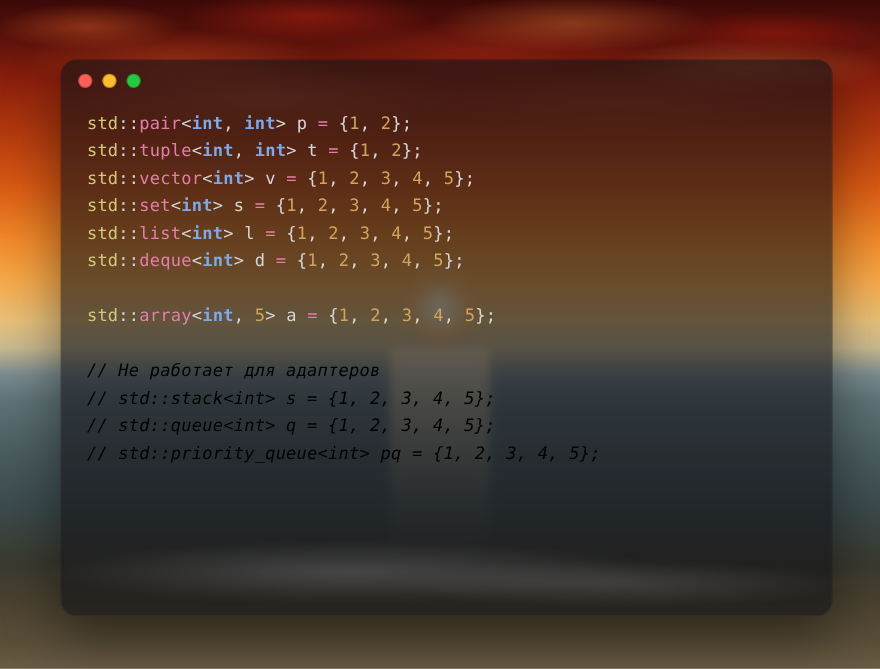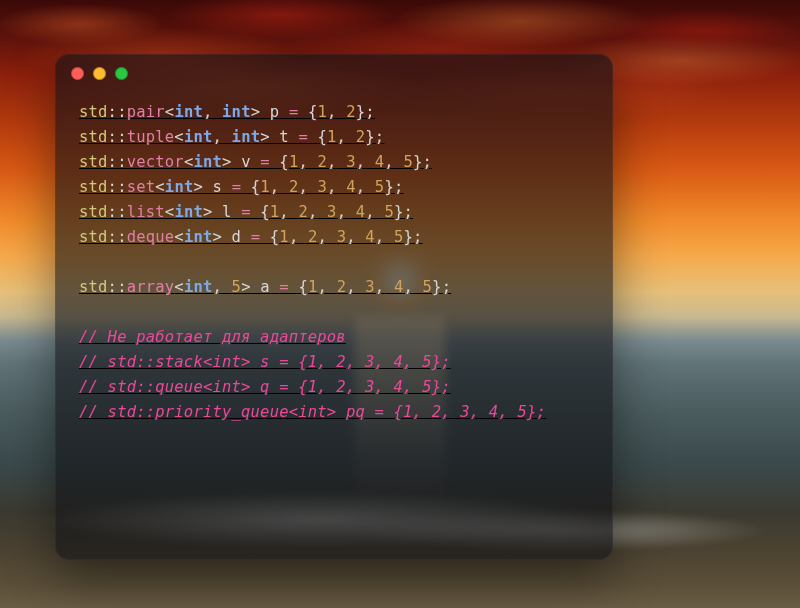--- a/index.html
+++ b/index.html
@@ -64,26 +64,25 @@
     background:
       radial-gradient(ellipse 400px 40px at 40% 40%, rgba(240,240,235,.55), transparent 70%),
       radial-gradient(ellipse 300px 30px at 70% 55%, rgba(230,230,225,.45), transparent 70%);
     filter: blur(2px);
     pointer-events: none;
   }
 
   .window {
     position: absolute;
     left: 55px; top: 54px;
-    width: 558px; height: 506px;
+    width: 702px; height: 506px;
     background: rgba(18,18,22,0.62);
     border-radius: 14px;
     box-shadow: 0 18px 50px rgba(0,0,0,.45), inset 0 0 0 1px rgba(255,255,255,.04);
     backdrop-filter: blur(2px);
-    text-decoration: underline;
   }
   .titlebar {
     height: 38px;
     display: flex; align-items: center;
     padding: 0 16px;
     gap: 9px;
   }
   .tl-dot {
     width: 13px; height: 13px; border-radius: 50%;
     box-shadow: inset 0 0 0 1px rgba(0,0,0,.25);
@@ -98,21 +97,21 @@
   }
   .ns   { color: #d2c97a; }          
   .pn   { color: #d6d6d6; }          
   .mem  { color: #e27fa8; }          
   .kw   { color: #7ea9e8; font-weight: 600; } 
   .ang  { color: #d6d6d6; }
   .var  { color: #d6d6d6; }
   .eq   { color: #e27fa8; }
   .num  { color: #d0a45c; }
   .br   { color: #d6d6d6; }
-  .cm   { color: #ec4899; font-style: italic; }
+  .cm   { color: #000000; font-style: italic; }
   .blank { height: 25px; }
 </style>
 </head>
 <body>
 
 <div class="sky-tex"></div>
 <div class="sun"></div>
 <div class="water-glint"></div>
 <div class="foam"></div>
 

